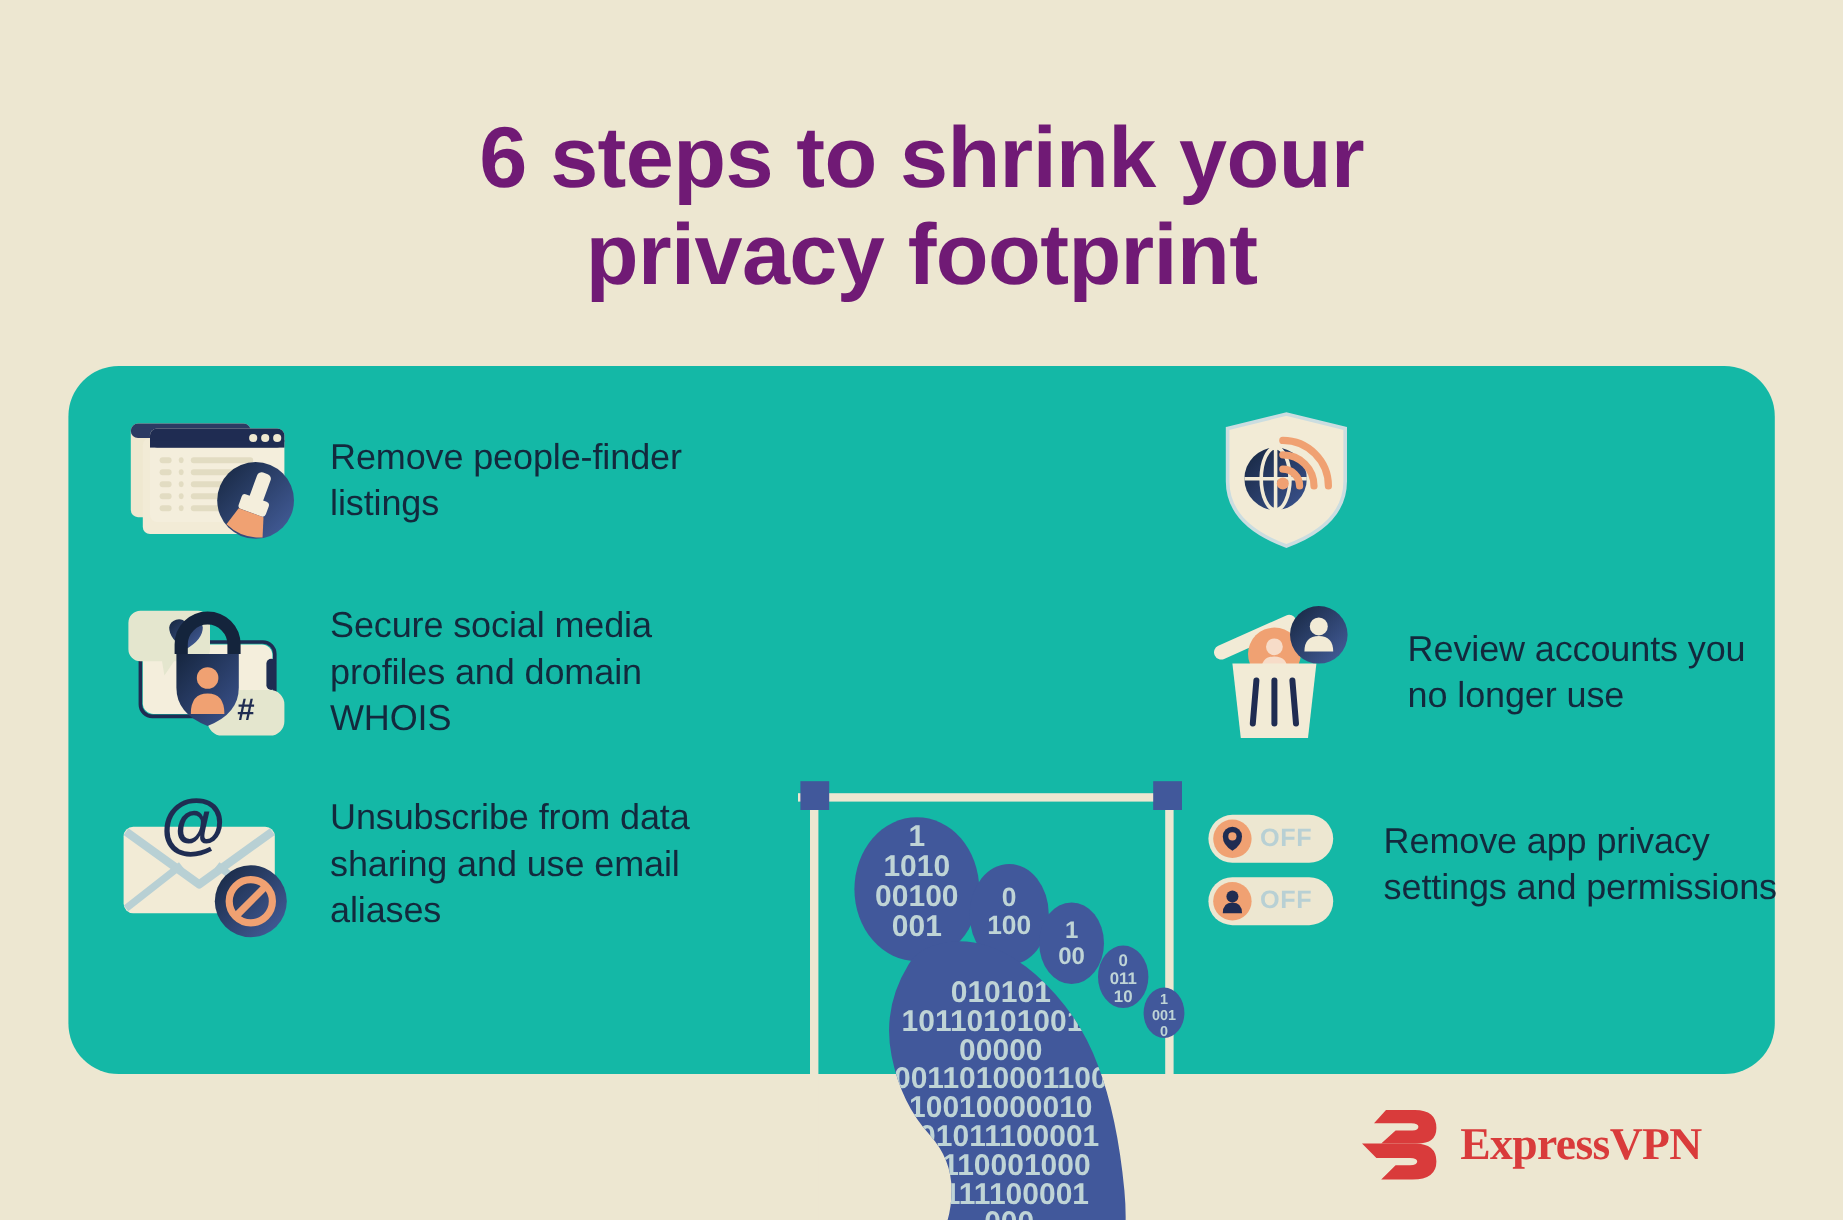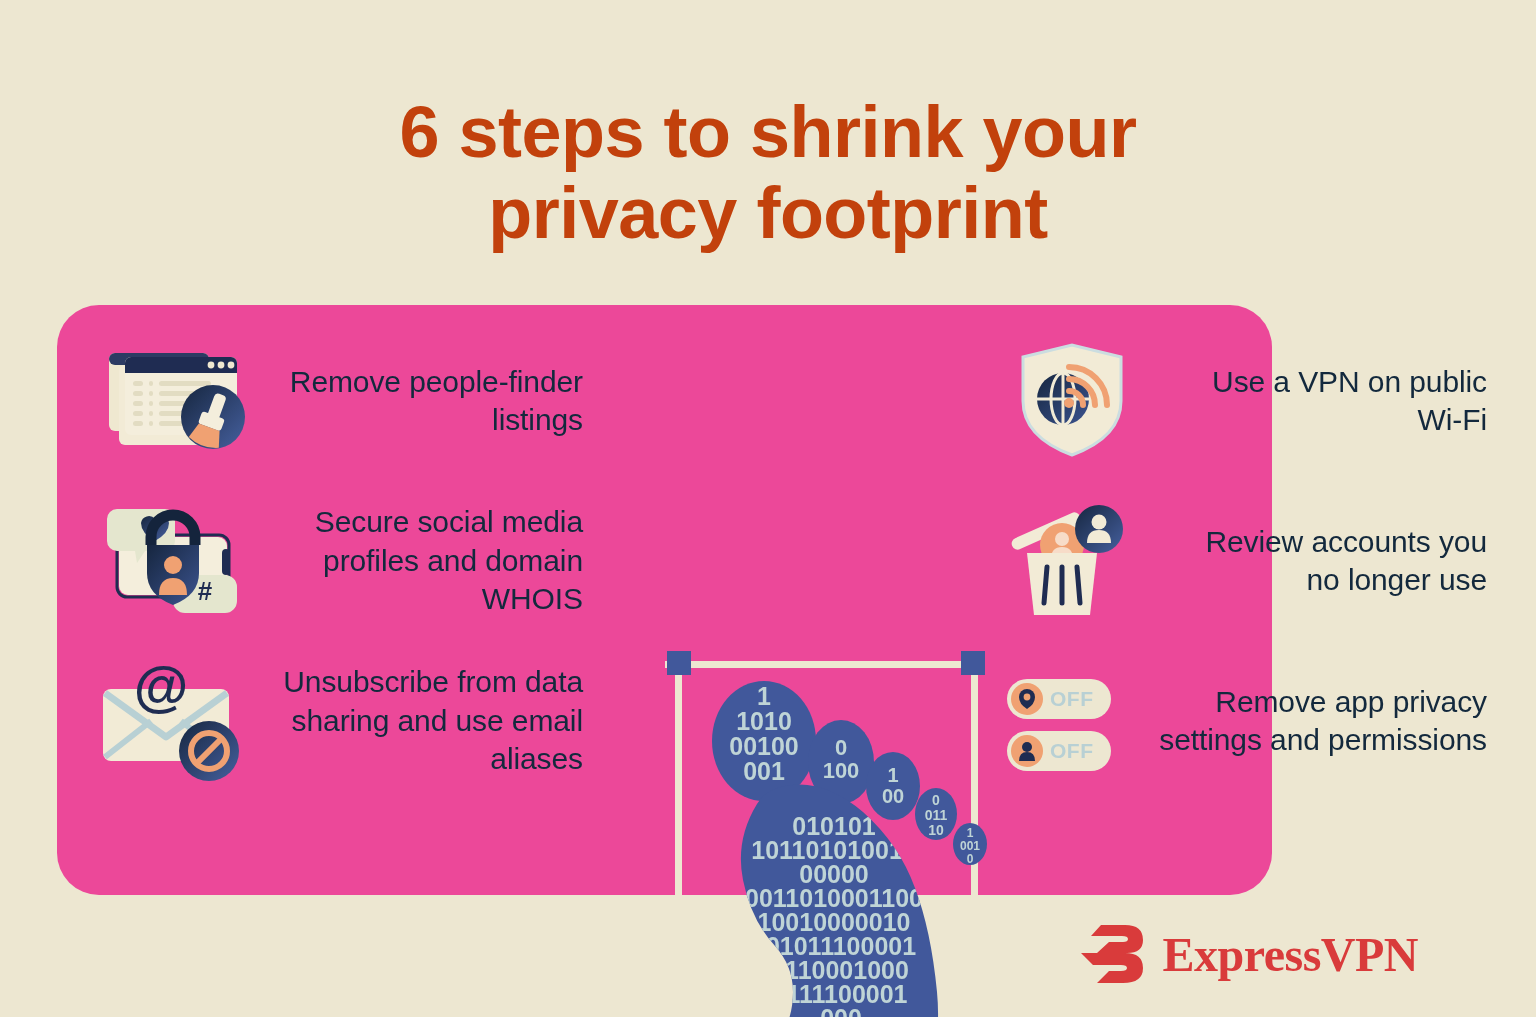--- a/index.html
+++ b/index.html
@@ -10,30 +10,29 @@
     position:relative;
     overflow:hidden;
   }
   #page-title {
     position:absolute;
     top:92px; left:0; width:100%;
     text-align:center;
     font-size:72px;
     line-height:1.12;
     font-weight:bold;
-    color:#c2410c;
+    color:#701a75;
     letter-spacing:-0.5px;
   }
   #panel {
     position:absolute;
     left:57px; top:305px;
-    width:1215px; height:590px;
-    background:#ec4899;
+    width:1422px; height:590px;
+    background:#14b8a6;
     border-radius:42px;
-    text-align:right;
   }
   
   .col { position:absolute; top:38px; width:480px; }
   .col.left  { left:46px; }
   .col.right { left:950px; }
   .row {
     display:flex;
     align-items:center;
     gap:22px;
     margin-bottom:44px;
@@ -75,21 +74,21 @@
     text-anchor:middle;
   }
   
   #logo {
     position:absolute;
     right:118px; bottom:32px;
     display:flex; align-items:center; gap:18px;
   }
   #logo-text {
     font-family:"Liberation Serif", serif;
-    font-size:48px;
+    font-size:38px;
     font-weight:bold;
     color:#D93B3B;
     letter-spacing:-0.5px;
   }
   
   .toggle {
     width:104px; height:40px;
     border-radius:20px;
     background:#EDE7D1;
     display:flex; align-items:center;
@@ -246,21 +245,20 @@
             <line x1="56" y1="30" x2="56" y2="82"></line>
             <ellipse cx="56" cy="56" rx="12" ry="26"></ellipse>
           </g>
 
           <circle cx="62" cy="60" r="5" fill="#F0A172"></circle>
           <path d="M62 48 a14 14 0 0 1 14 14" fill="none" stroke="#F0A172" stroke-width="6" stroke-linecap="round"></path>
           <path d="M62 36 a26 26 0 0 1 26 26" fill="none" stroke="#F0A172" stroke-width="6" stroke-linecap="round"></path>
           <path d="M62 24 a38 38 0 0 1 38 38" fill="none" stroke="#F0A172" stroke-width="6" stroke-linecap="round"></path>
         </svg>
       </div>
-      <div class="row-text">Use a VPN on public Wi-Fi</div>
     </div>
 
     <div class="row right-row">
       <div class="icon-box slim">
         <svg width="130" height="116" viewBox="0 0 130 116">
 
           <rect x="2" y="22" width="74" height="12" rx="6" fill="#F2EBD6" transform="rotate(-24 39 28)"></rect>
 
           <path d="M52 28 a22 22 0 0 1 34 12" fill="none" stroke="#F2EBD6" stroke-width="7" stroke-linecap="round"></path>
 

